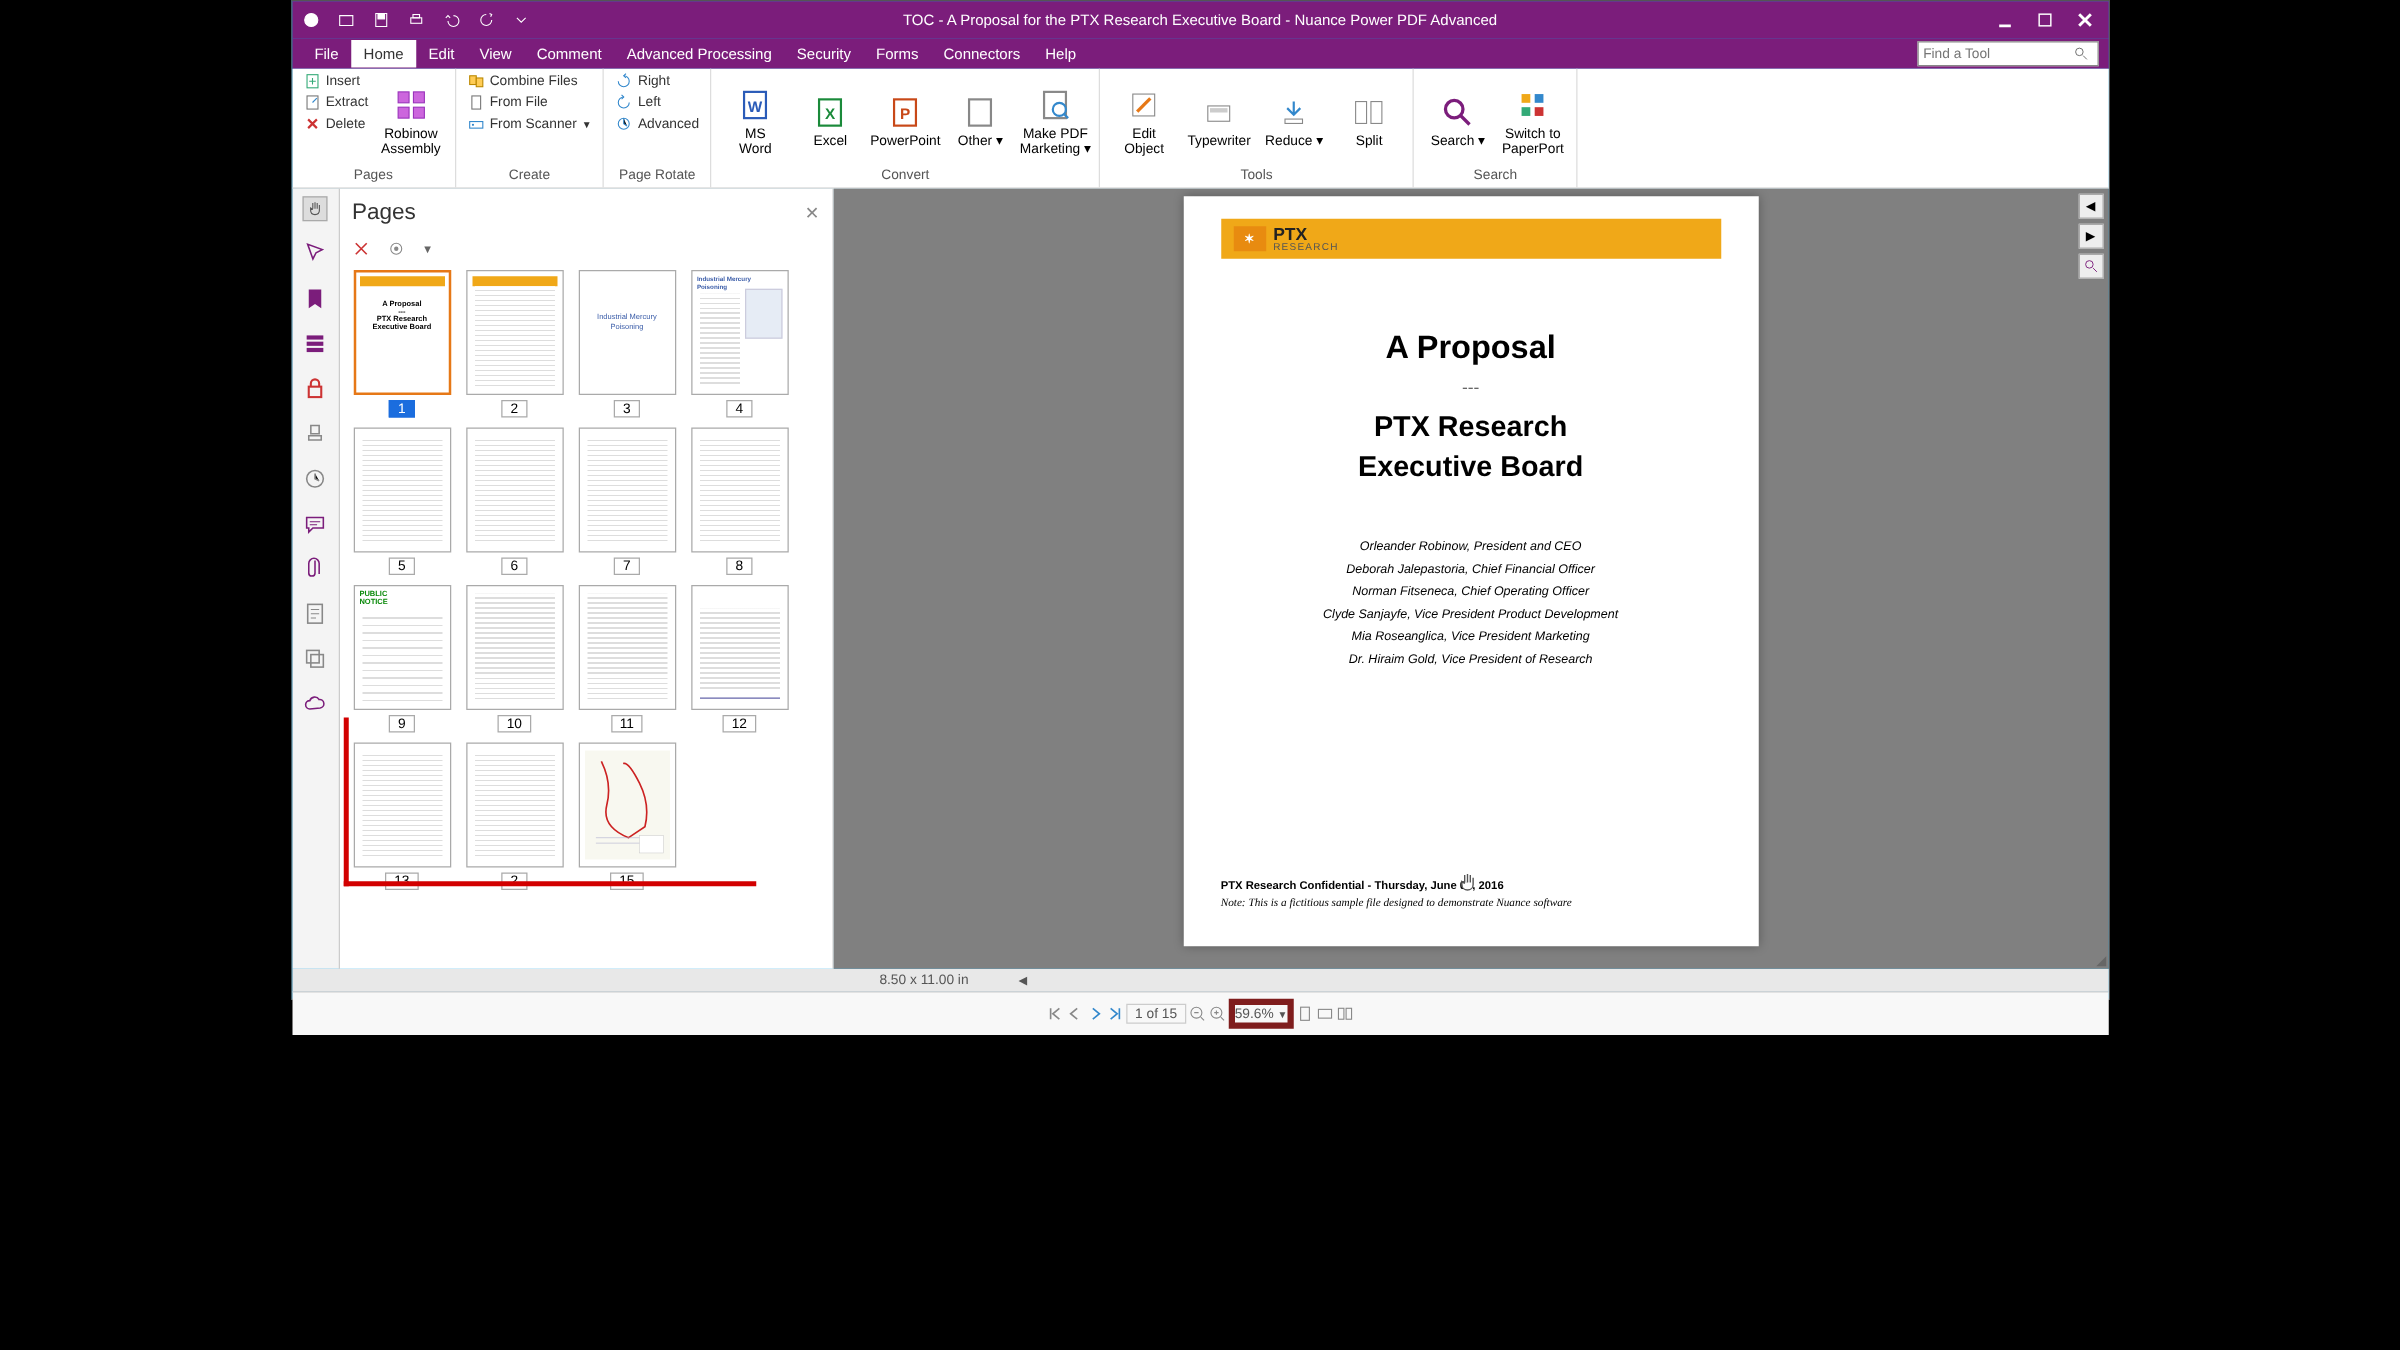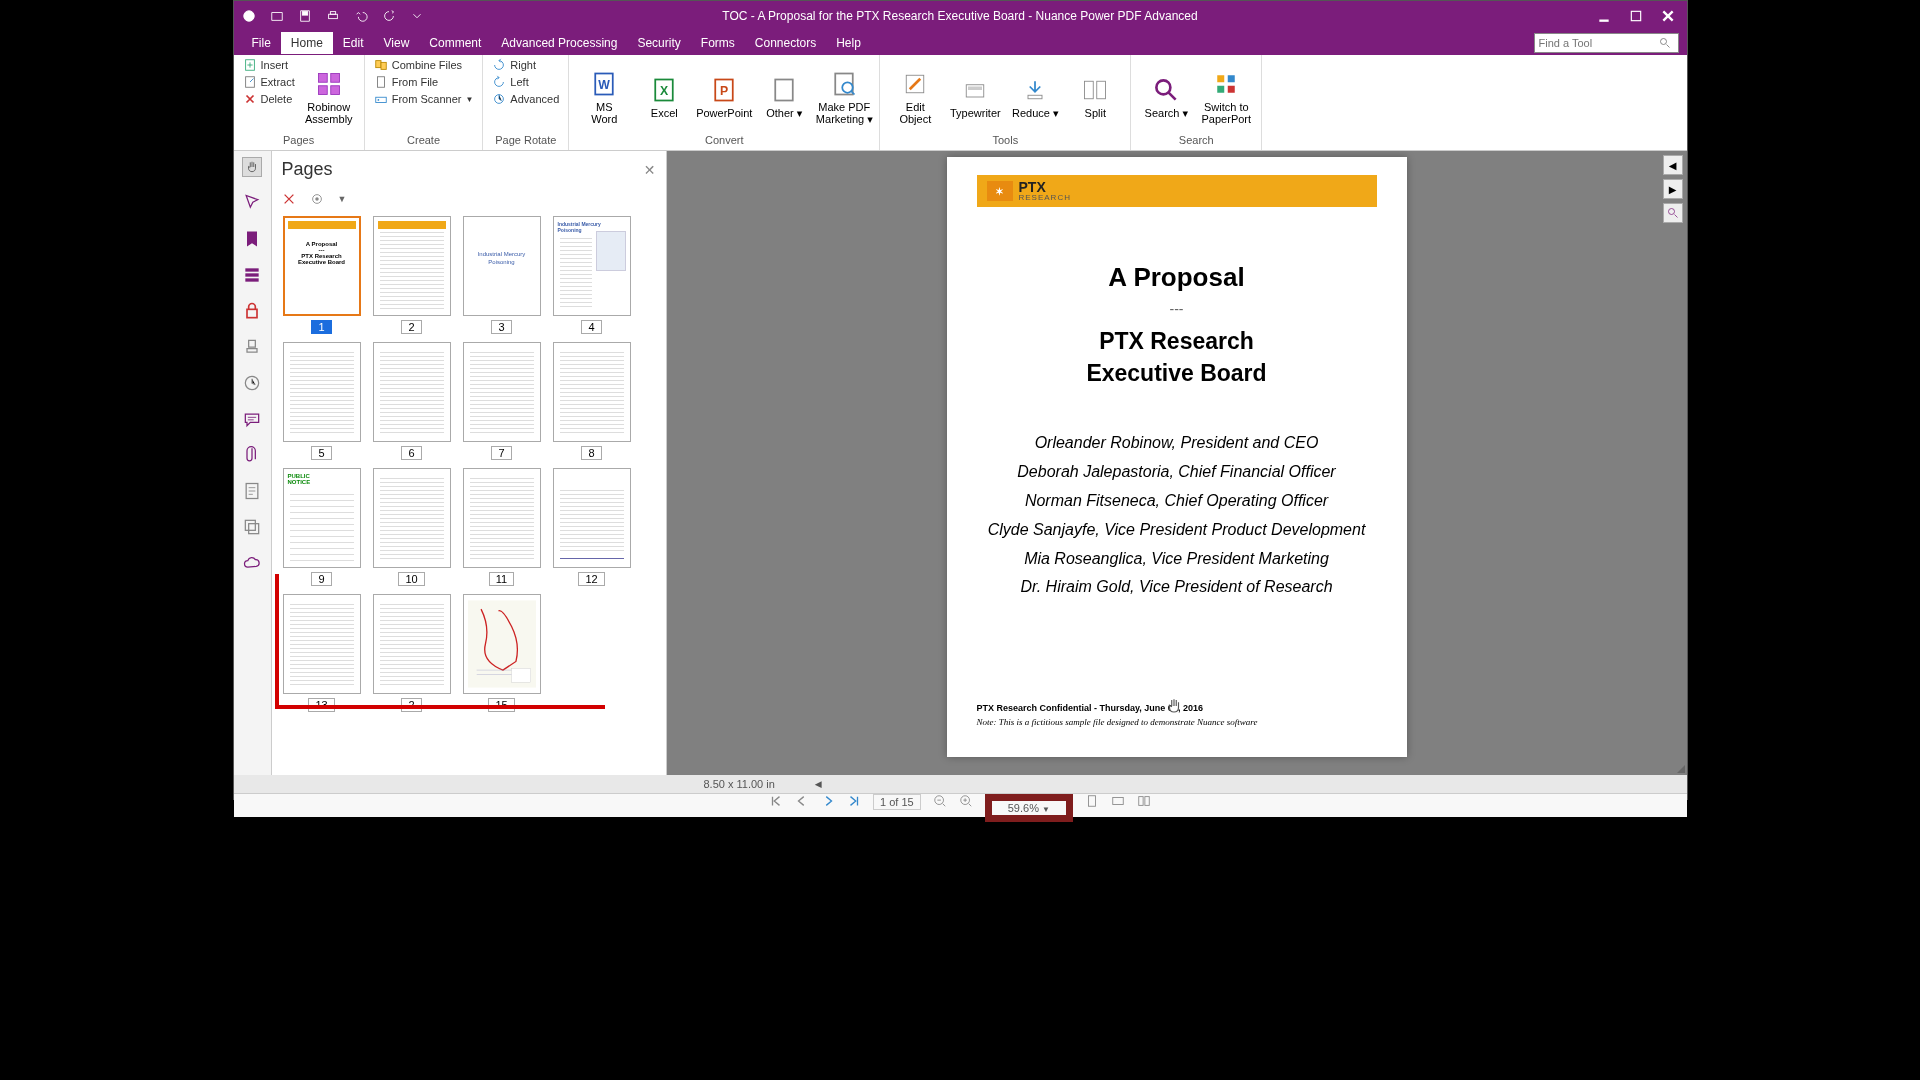--- a/index.html
+++ b/index.html
@@ -48,31 +48,31 @@
 .ptx-banner{background:#f0a818;height:32px;display:flex;align-items:center;padding:0 10px;gap:6px}
 .ptx-logo{width:26px;height:20px;background:#e88b10;display:flex;align-items:center;justify-content:center}
 .ptx-logo span{color:#fff;font-weight:bold;font-size:10px}
 .ptx-text{display:flex;flex-direction:column;line-height:1}
 .ptx-text .t1{font-weight:bold;font-size:14px;color:#222}
 .ptx-text .t2{font-size:8px;color:#555;letter-spacing:1px}
 .doc-title{text-align:center;margin-top:55px;font-family:Georgia,serif}
 .doc-title h1{font-size:26px;margin-bottom:8px}
 .doc-title .dash{font-size:14px;color:#666}
 .doc-title h2{font-size:23px;margin-top:8px;line-height:1.4}
-.doc-names{margin-top:40px;text-align:center;font-family:Georgia,serif;font-style:italic;font-size:16px;line-height:1.8}
+.doc-names{margin-top:40px;text-align:center;font-family:Georgia,serif;font-style:italic;font-size:10px;line-height:1.8}
 .doc-footer{position:absolute;bottom:30px;left:30px;font-size:9px}
 .doc-footer .conf{font-weight:bold;margin-bottom:4px}
 .doc-footer .note{font-style:italic;font-family:Georgia,serif}
 .scroll-controls{position:absolute;right:4px;top:4px;display:flex;flex-direction:column;gap:4px}
 .scroll-controls div{width:20px;height:20px;background:#eee;border:1px solid #aaa;display:flex;align-items:center;justify-content:center;cursor:pointer;font-size:10px}
 .dim-bar{height:18px;background:#e8e8e8;font-size:11px;color:#555;display:flex;align-items:center;padding-left:470px}
-.statusbar{height:24px;background:#f8f8f8;border-top:1px solid #ccc;display:flex;align-items:flex-start;justify-content:center;gap:12px;font-size:11px;color:#555}
+.statusbar{height:35px;background:#f8f8f8;border-top:1px solid #ccc;display:flex;align-items:center;justify-content:center;gap:2px;font-size:11px;color:#555}
 .statusbar svg{width:14px;height:14px;cursor:pointer}
 .sb-page{border:1px solid #ccc;padding:1px 6px}
-.sb-zoom{border:7px solid #7f1d1d;padding:1px 16px}
+.sb-zoom{border:5px solid #7f1d1d;padding:1px 0}
 .thumb-lines{position:absolute;top:18px;left:6px;right:6px;bottom:6px;background:repeating-linear-gradient(#fff,#fff 3px,#ddd 3px,#ddd 4px)}
 .thumb-header-bar{height:8px;background:#f0a818;margin-bottom:2px}
 .thumb-bluetext{color:#3a5ca8;font-size:6px;text-align:center;margin-top:30px;line-height:1.3}
 .thumb-green{color:#0a8a0a;font-weight:bold;font-size:6px}
 .thumb-map svg{width:100%;height:100%}
 .viewer-collapse{position:absolute;right:2px;bottom:2px;width:0;height:0;border-left:8px solid transparent;border-top:8px solid transparent;border-bottom:8px solid #666}
 .hand-cursor{position:absolute;left:498px;top:546px;width:18px;height:18px;pointer-events:none}
 </style>
 </head>
 <body>

